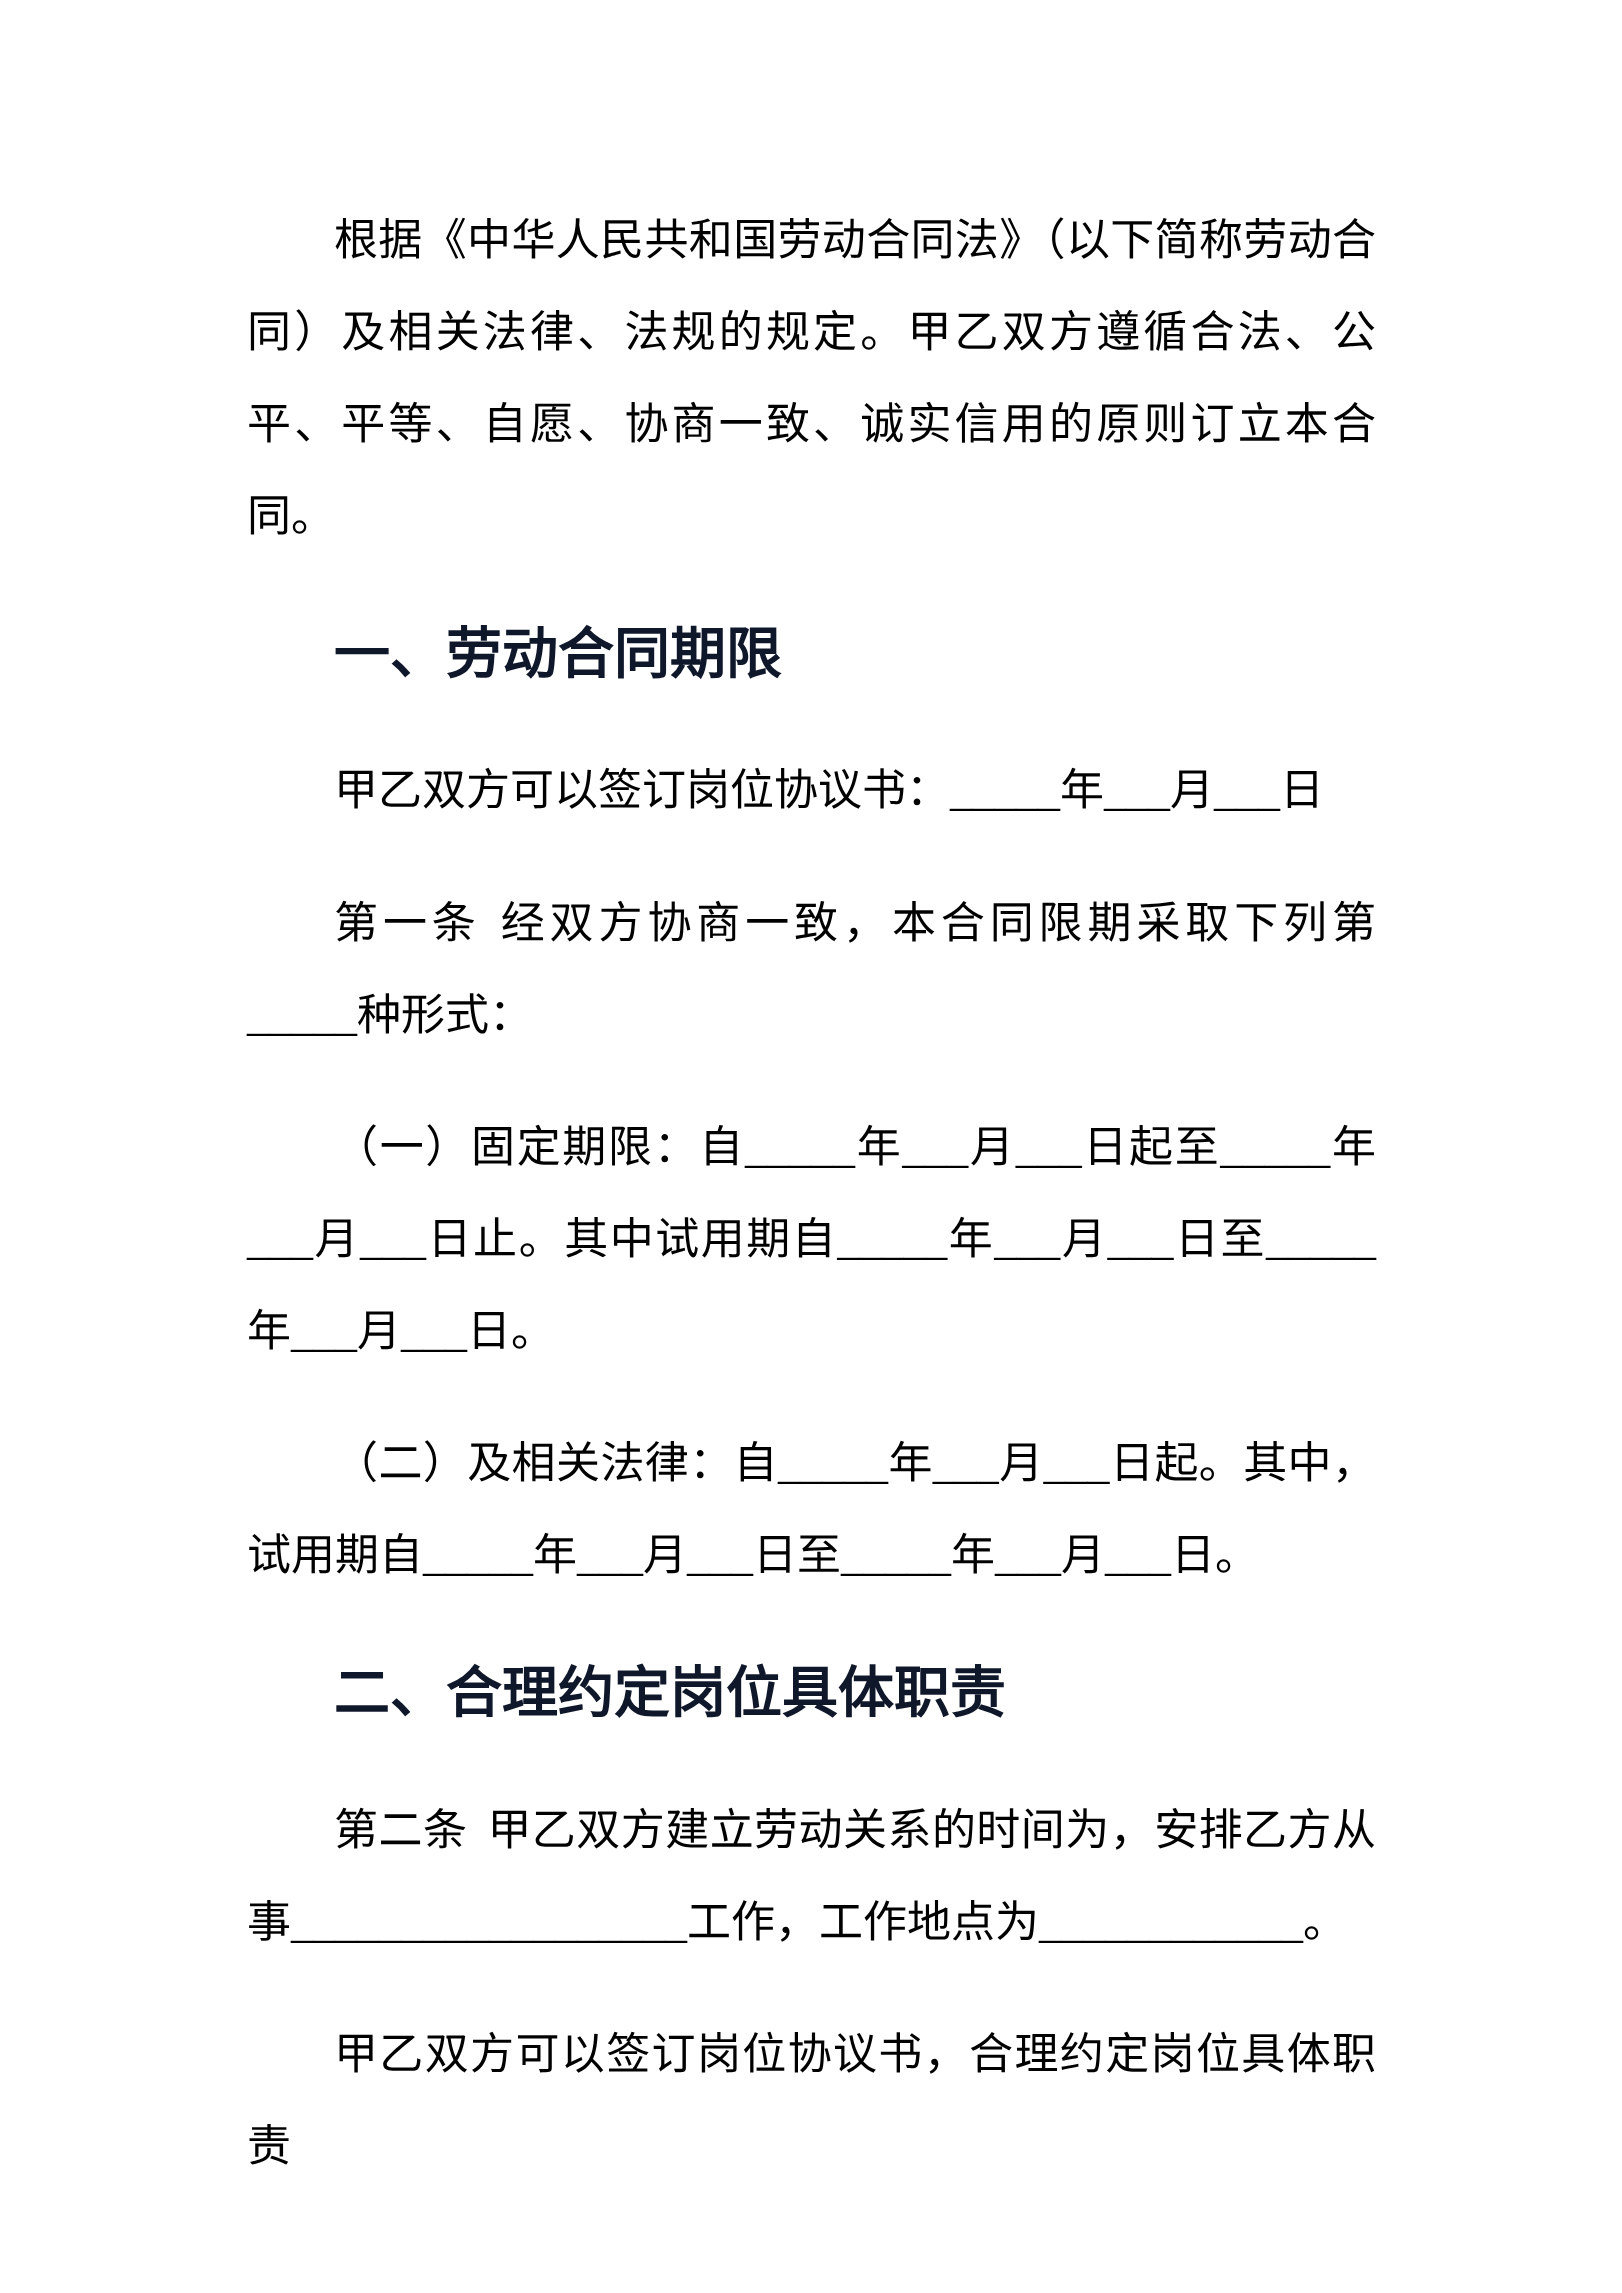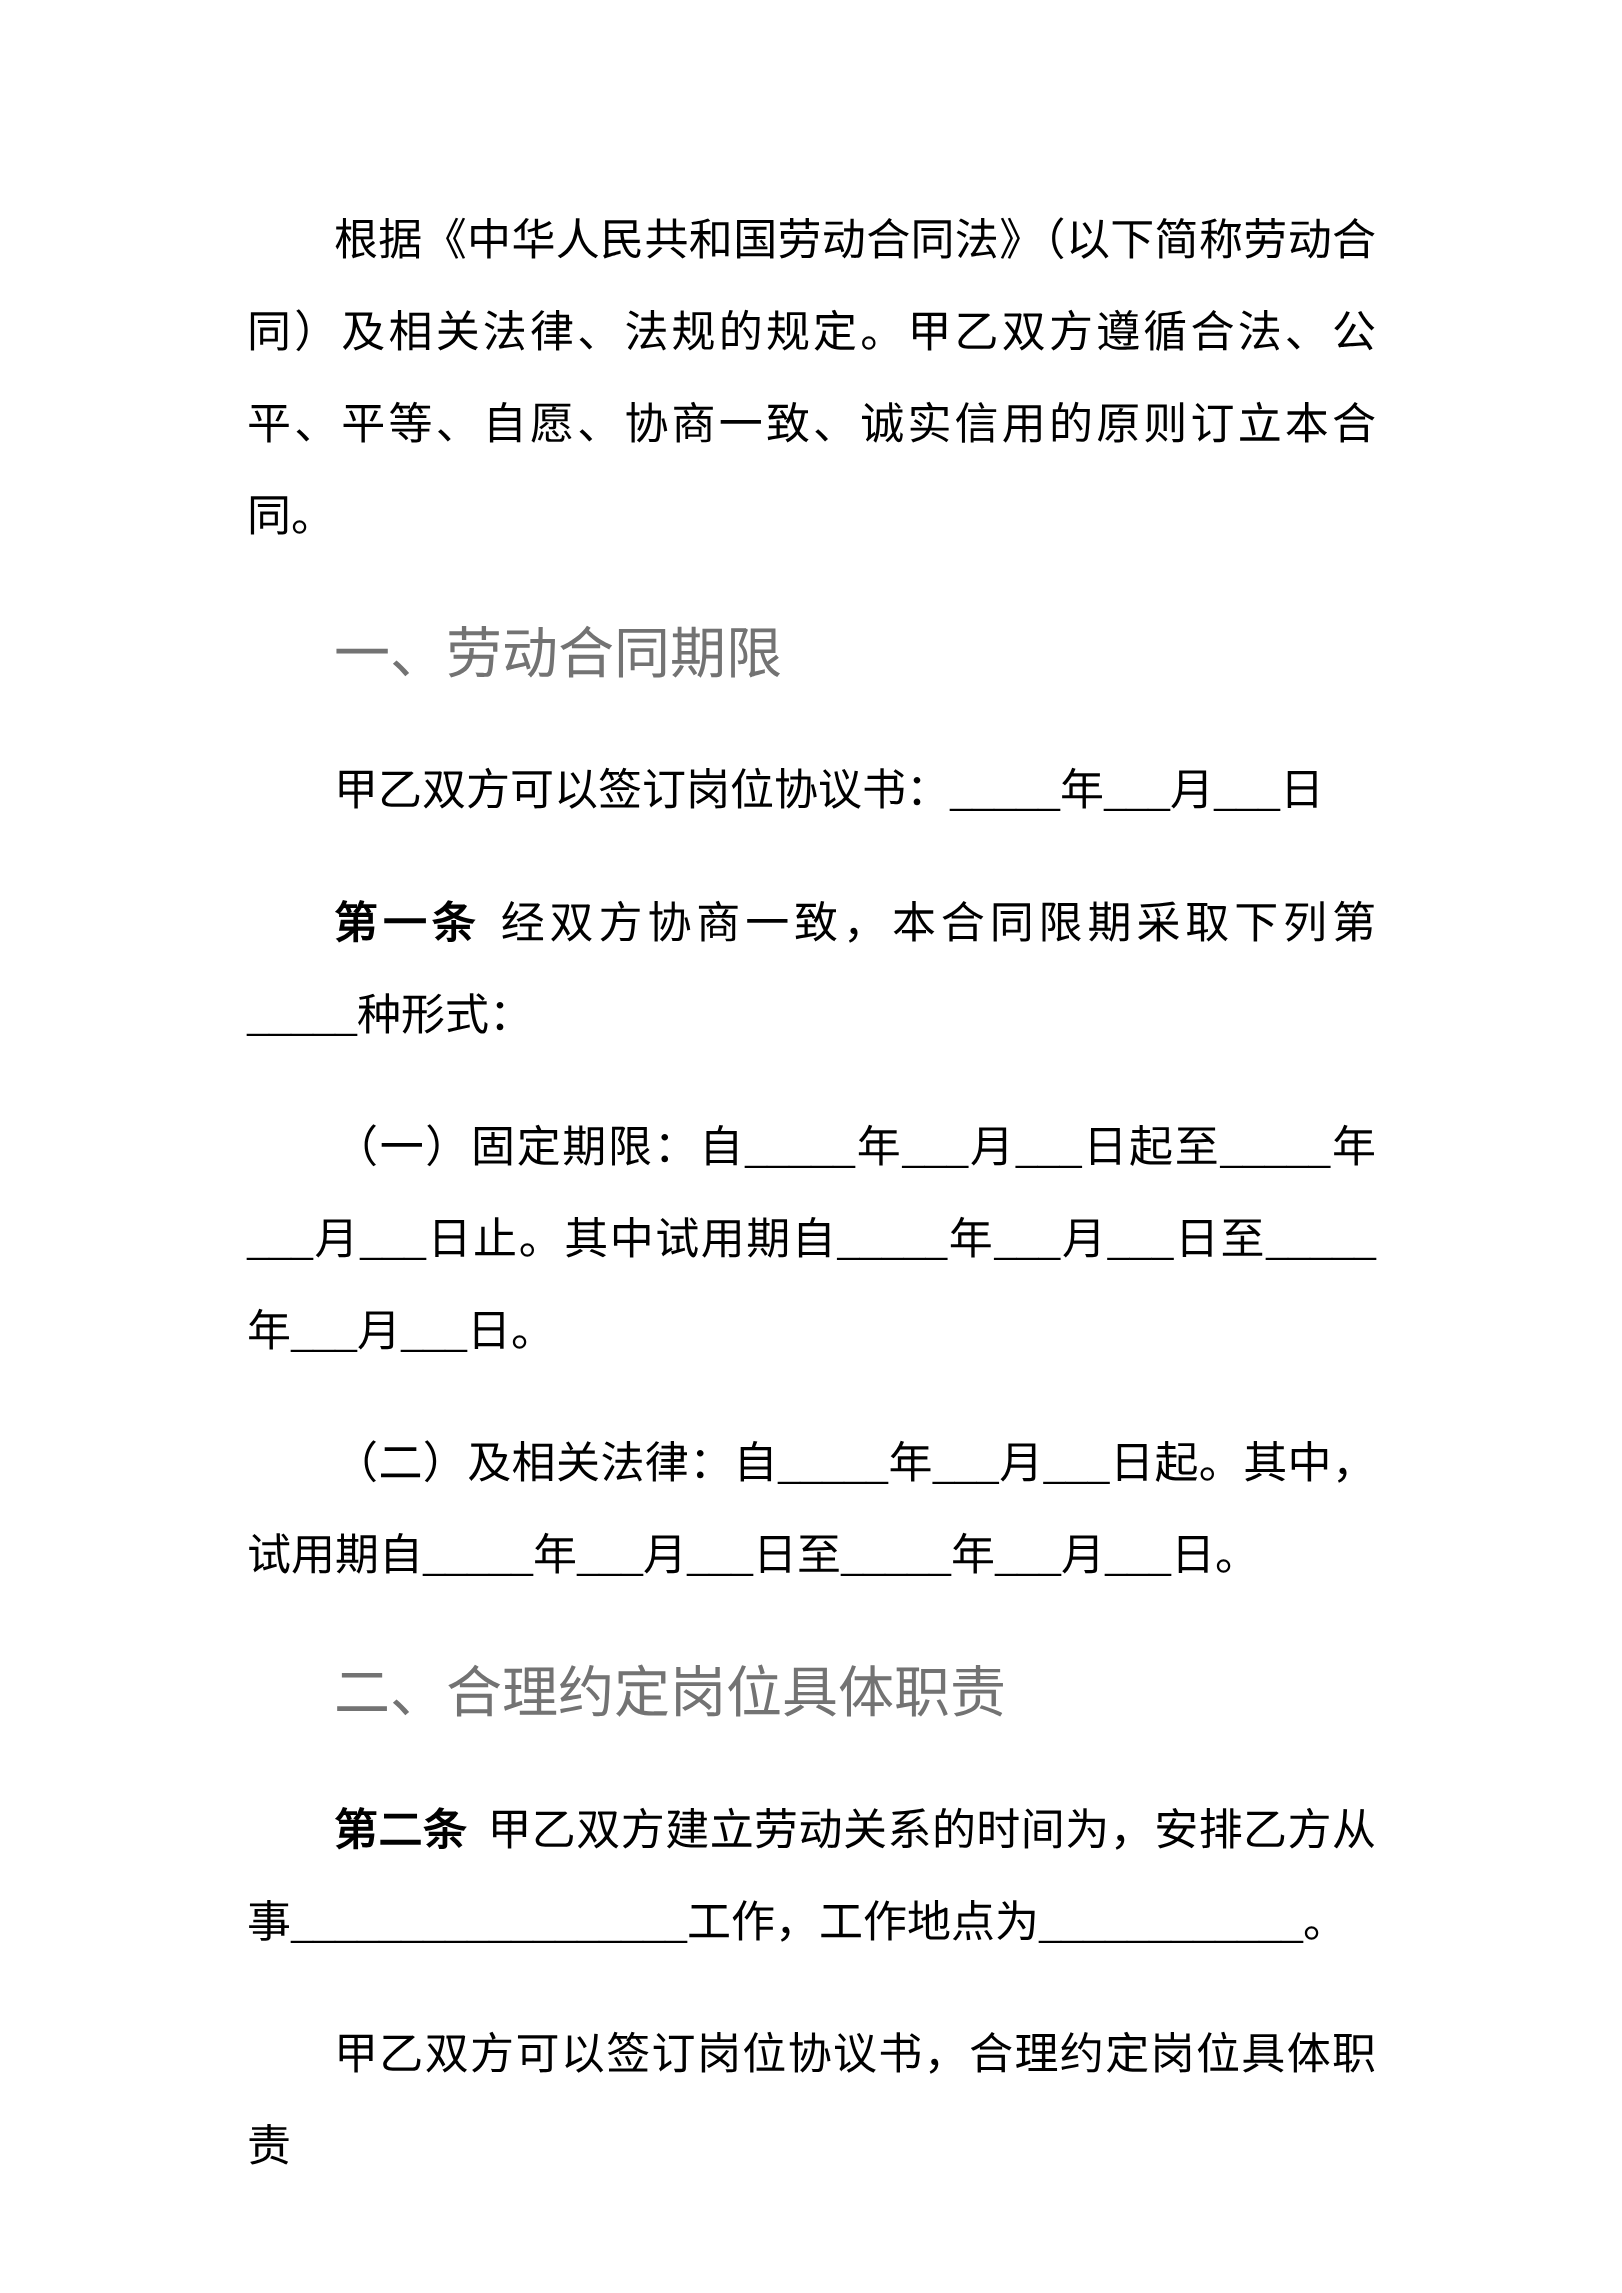--- a/index.html
+++ b/index.html
@@ -30,28 +30,28 @@
     margin: 0 0 40px 0;
     text-indent: 87px;
     text-align: justify;
     overflow-wrap: break-word;
     color: #000000;
   }
   h2.heading {
     font-family: "Liberation Sans", "DejaVu Sans", sans-serif;
     font-size: 56px;
     line-height: 102px;
-    font-weight: normal;
+    font-weight: bold;
     margin: 0 0 40px 0;
     text-indent: 87px;
-    color: #737373;
+    color: #0f172a;
   }
   .term {
     font-family: "Liberation Sans", "DejaVu Sans", sans-serif;
-    font-weight: bold;
+    font-weight: normal;
     margin-right: 20px;
   }
 </style>
 </head>
 <body>
 
 <div class="page">
   <div class="content">
 
     <p class="body"><span>根据《中华人民共和国劳动合同法》（以下简称劳动合同）及相关法律、法规的规定。甲乙双方遵循合法、公平、平等、自愿、协商一致、诚实信用的原则订立本合同。</span></p>

